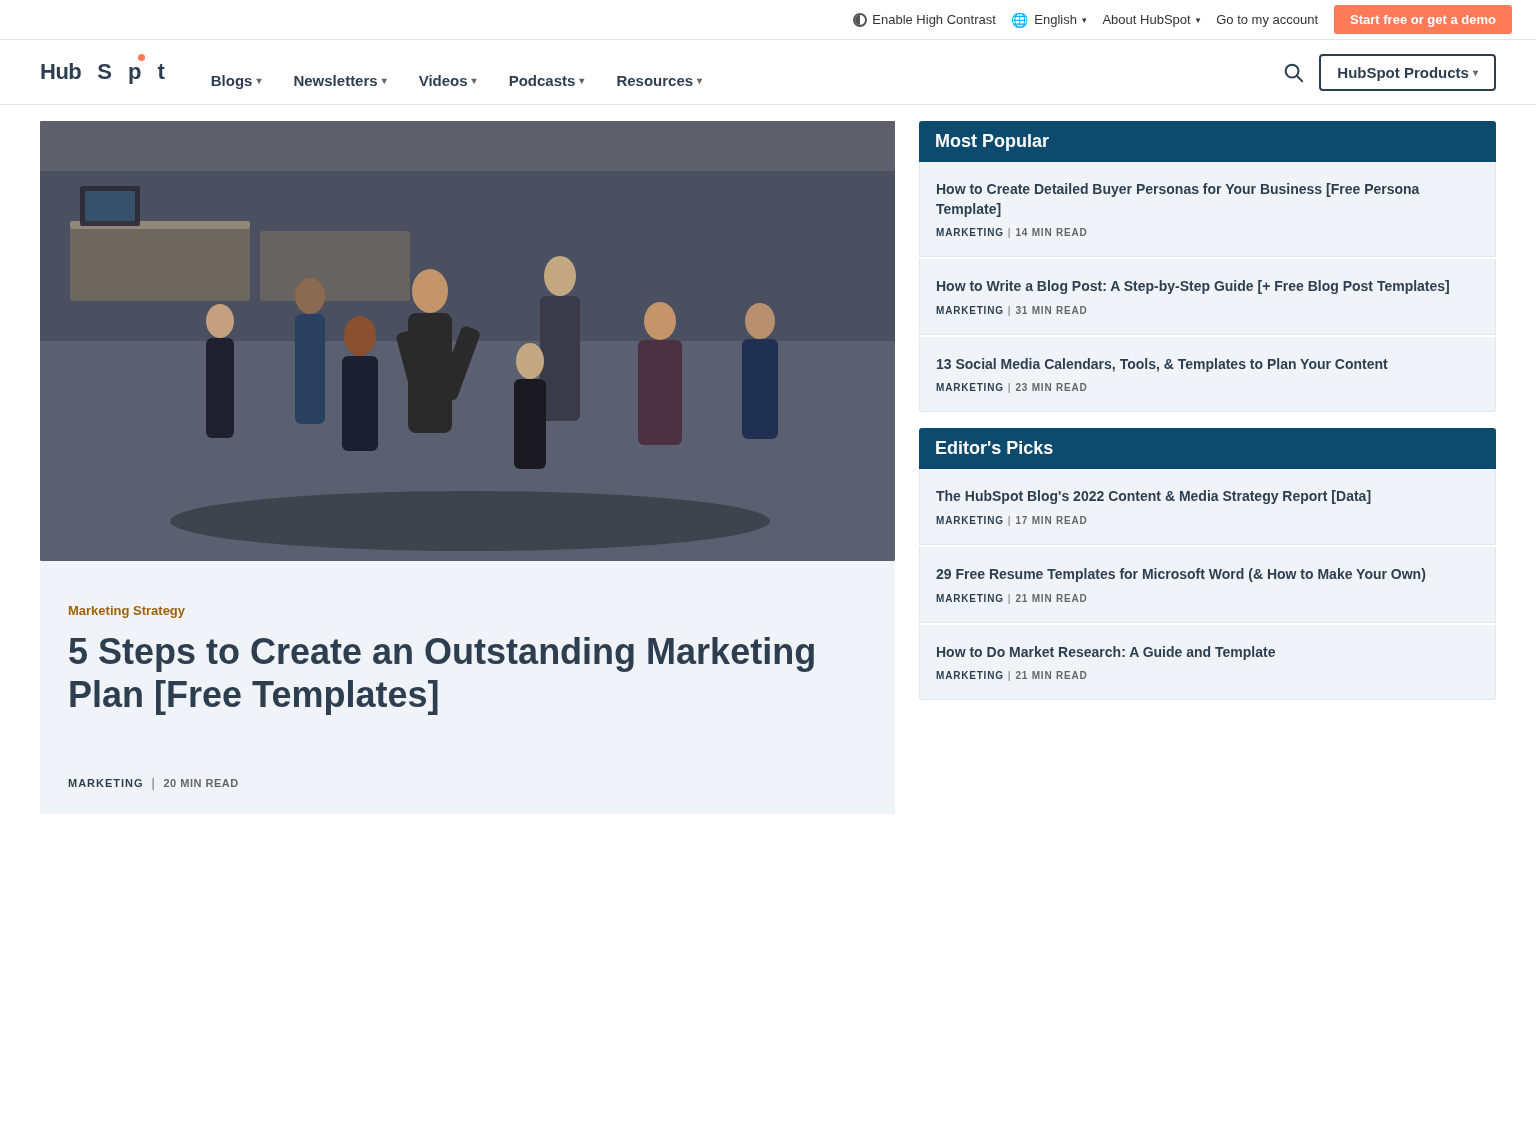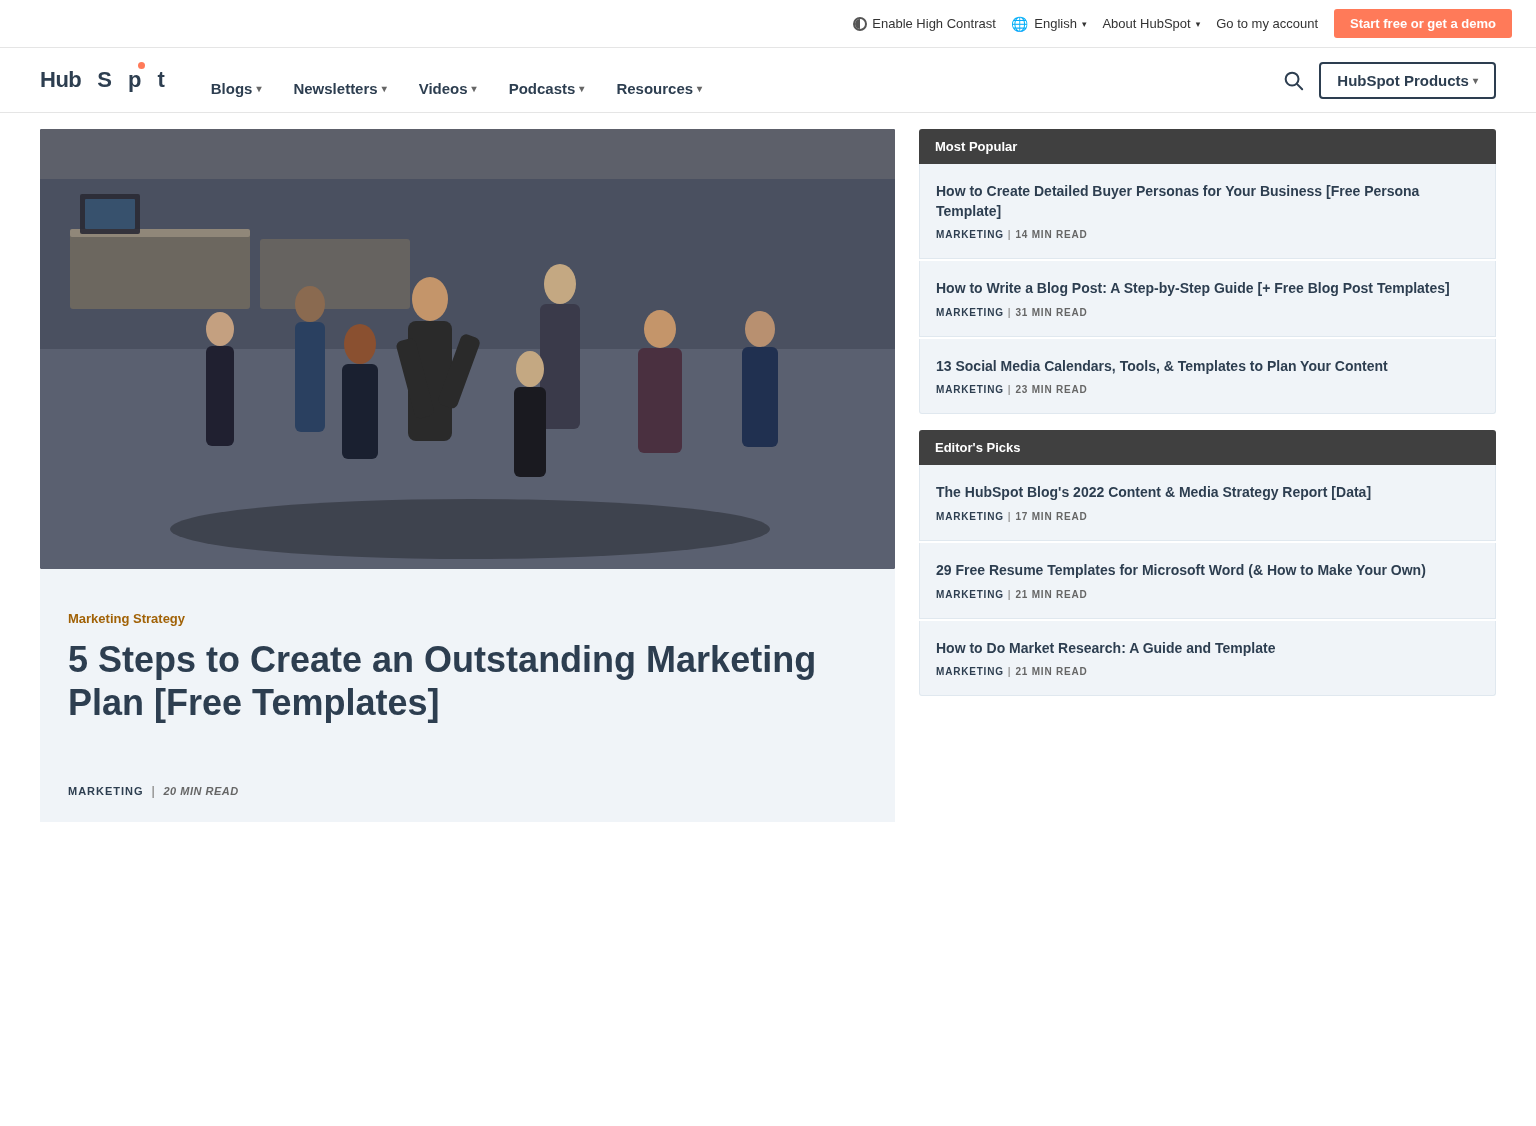--- a/index.html
+++ b/index.html
@@ -4,21 +4,21 @@
   <style>
     * { margin: 0; padding: 0; box-sizing: border-box; }
     body { font-family: -apple-system, BlinkMacSystemFont, 'Segoe UI', Helvetica, Arial, sans-serif; background: #fff; }
 
     
     .top-bar {
       display: flex;
       align-items: center;
       justify-content: flex-end;
       padding: 0 24px;
-      height: 48px;
+      height: 40px;
       border-bottom: 1px solid #e5e5e5;
       font-size: 13px;
       color: #333;
       gap: 16px;
     }
     .top-bar-item {
       display: flex;
       align-items: center;
       gap: 5px;
       cursor: pointer;
@@ -150,35 +150,35 @@
       align-items: center;
       gap: 8px;
       font-size: 12px;
       color: #666;
       font-weight: 600;
       letter-spacing: 0.5px;
       margin-top: 60px;
     }
     .meta-tag { color: #2d3e50; font-weight: 700; font-size: 11px; letter-spacing: 1px; }
     .meta-divider { color: #999; }
-    .meta-read { color: #666; font-size: 11px; letter-spacing: 0.5px; font-style: italic; }
+    .meta-read { color: #666; font-size: 11px; letter-spacing: 0.5px; }
 
     
     .sidebar {
       flex: 1;
       min-width: 0;
     }
 
     .sidebar-section {
       margin-bottom: 16px;
     }
     .sidebar-section-header {
-      background: #404040;
+      background: #0c4a6e;
       color: #fff;
-      font-size: 13px;
+      font-size: 18px;
       font-weight: 700;
       padding: 10px 16px;
       border-radius: 3px 3px 0 0;
       margin-bottom: 0;
     }
 
     .sidebar-card {
       background: #f0f4f8;
       border: 1px solid #e0e8ef;
       border-top: none;

